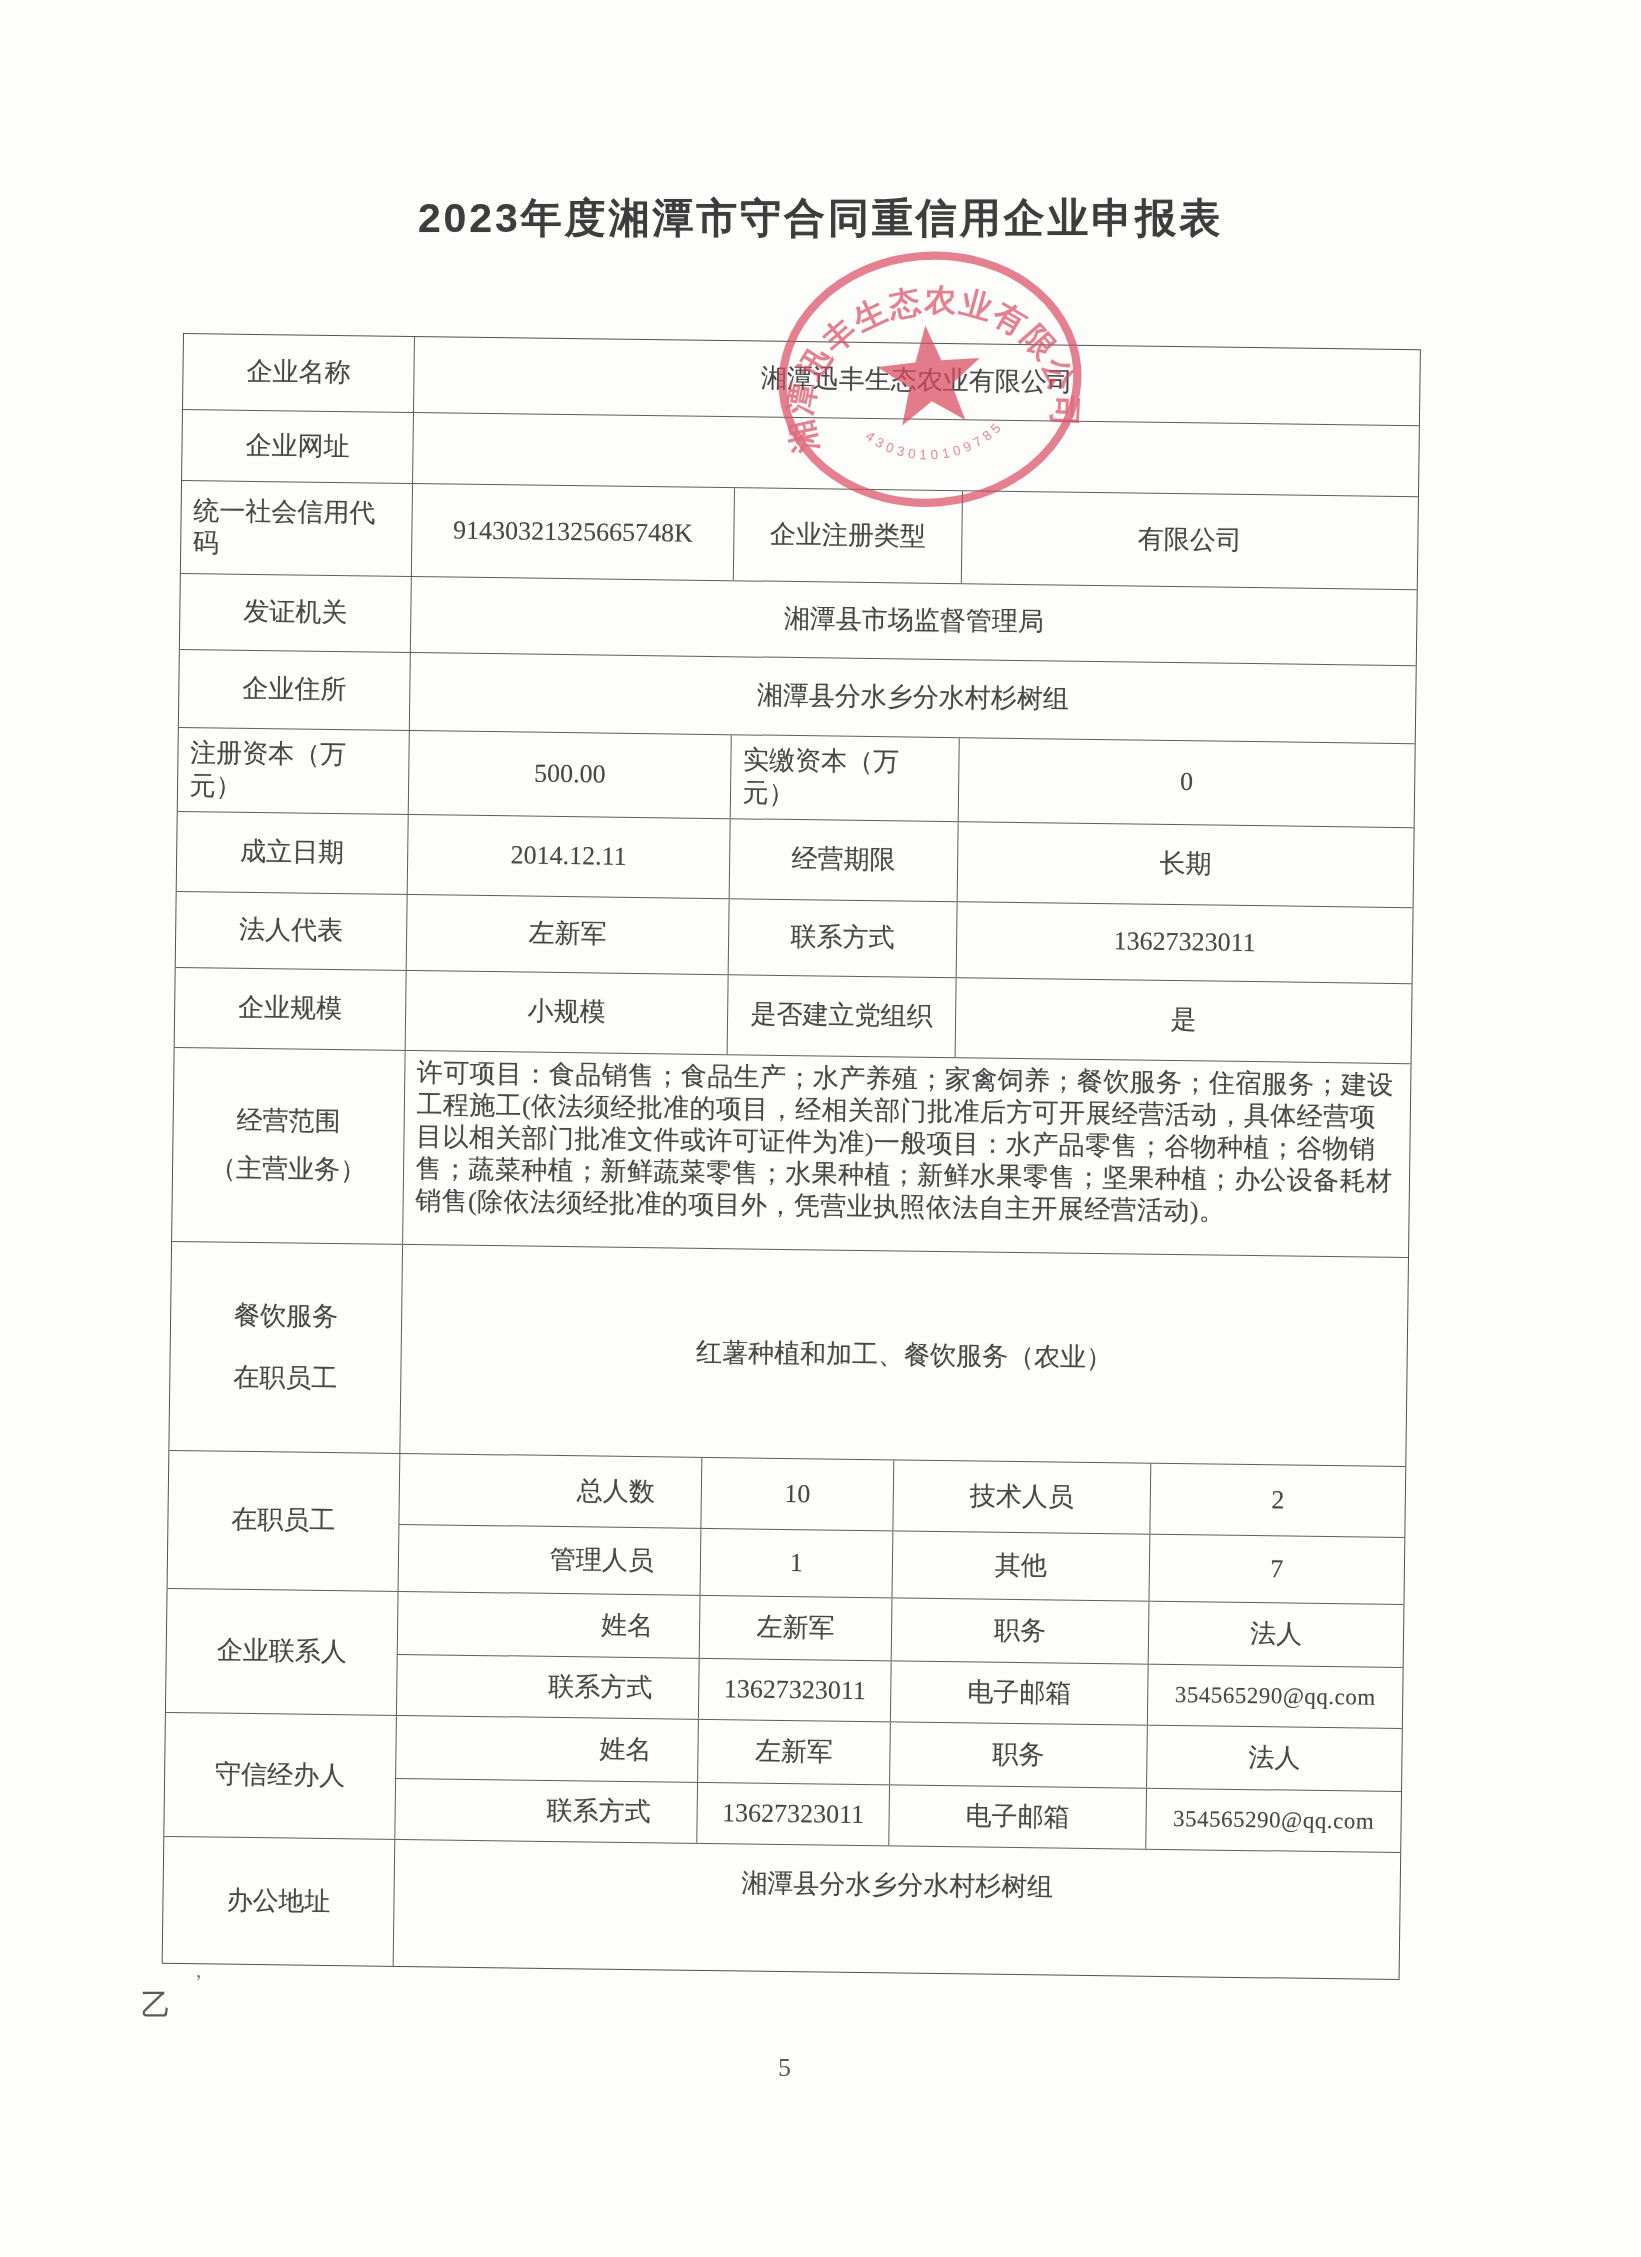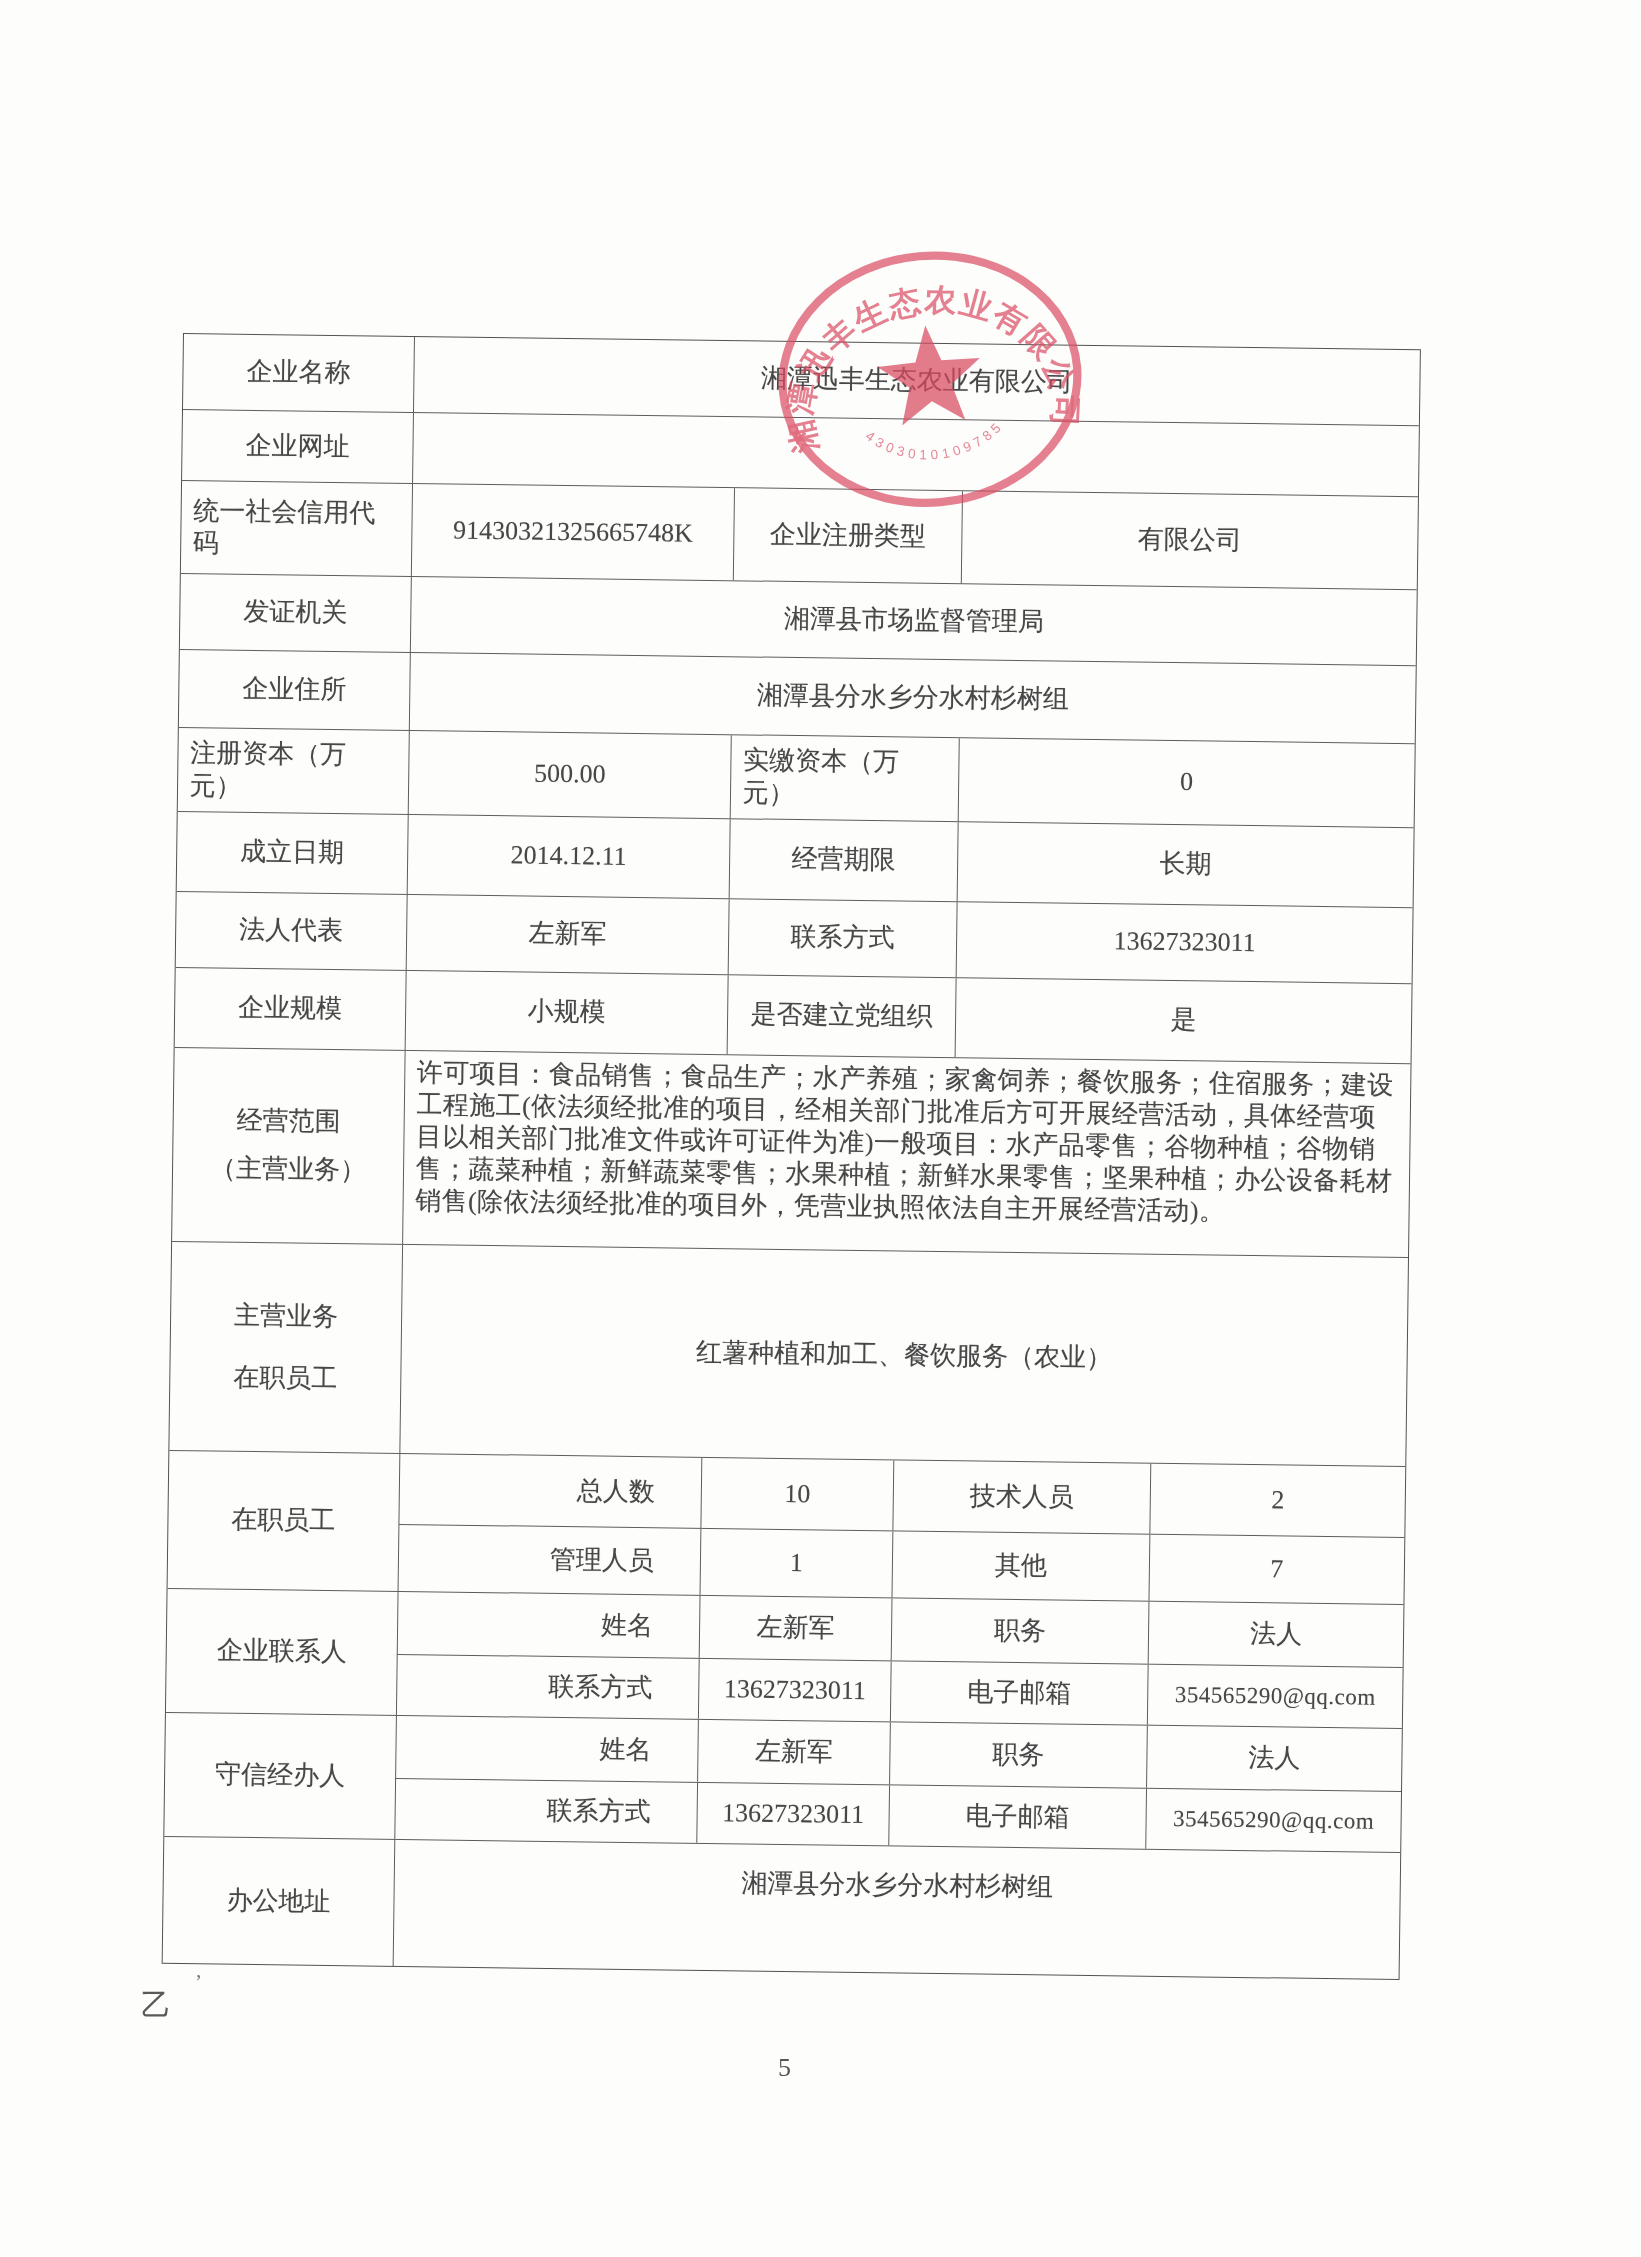--- a/index.html
+++ b/index.html
@@ -74,20 +74,21 @@
   .page-num{
     position:absolute;left:778px;top:2053px;
     font-size:26px;color:#565656;
   }
 </style>
 </head>
 <body>
 
 <div class="page">
 
+  <div class="doc-title">2023年度湘潭市守合同重信用企业申报表</div>
 
   <div class="form-table">
 
     <div class="t-row" style="height:75px">
       <div class="cell w238">企业名称</div>
       <div class="cell grow">湘潭迅丰生态农业有限公司</div>
     </div>
 
     <div class="t-row" style="height:70px">
       <div class="cell w238">企业网址</div>
@@ -145,21 +146,21 @@
           <span>经营范围</span>
           <span>（主营业务）</span>
         </div>
       </div>
       <div class="cell grow scope-text">许可项目：食品销售；食品生产；水产养殖；家禽饲养；餐饮服务；住宿服务；建设工程施工(依法须经批准的项目，经相关部门批准后方可开展经营活动，具体经营项目以相关部门批准文件或许可证件为准)一般项目：水产品零售；谷物种植；谷物销售；蔬菜种植；新鲜蔬菜零售；水果种植；新鲜水果零售；坚果种植；办公设备耗材销售(除依法须经批准的项目外，凭营业执照依法自主开展经营活动)。</div>
     </div>
 
     <div class="t-row" style="height:208px">
       <div class="cell w238">
         <div class="two-line" style="gap:29px">
-          <span>主营业务</span>
+          <span>餐饮服务</span>
           <span>在职员工</span>
         </div>
       </div>
       <div class="cell grow" style="align-items:center">红薯种植和加工、餐饮服务（农业）</div>
     </div>
 
     <div class="t-row">
       <div class="cell w238">在职员工</div>
       <div class="gbody">
         <div class="sub-row" style="height:70px">

